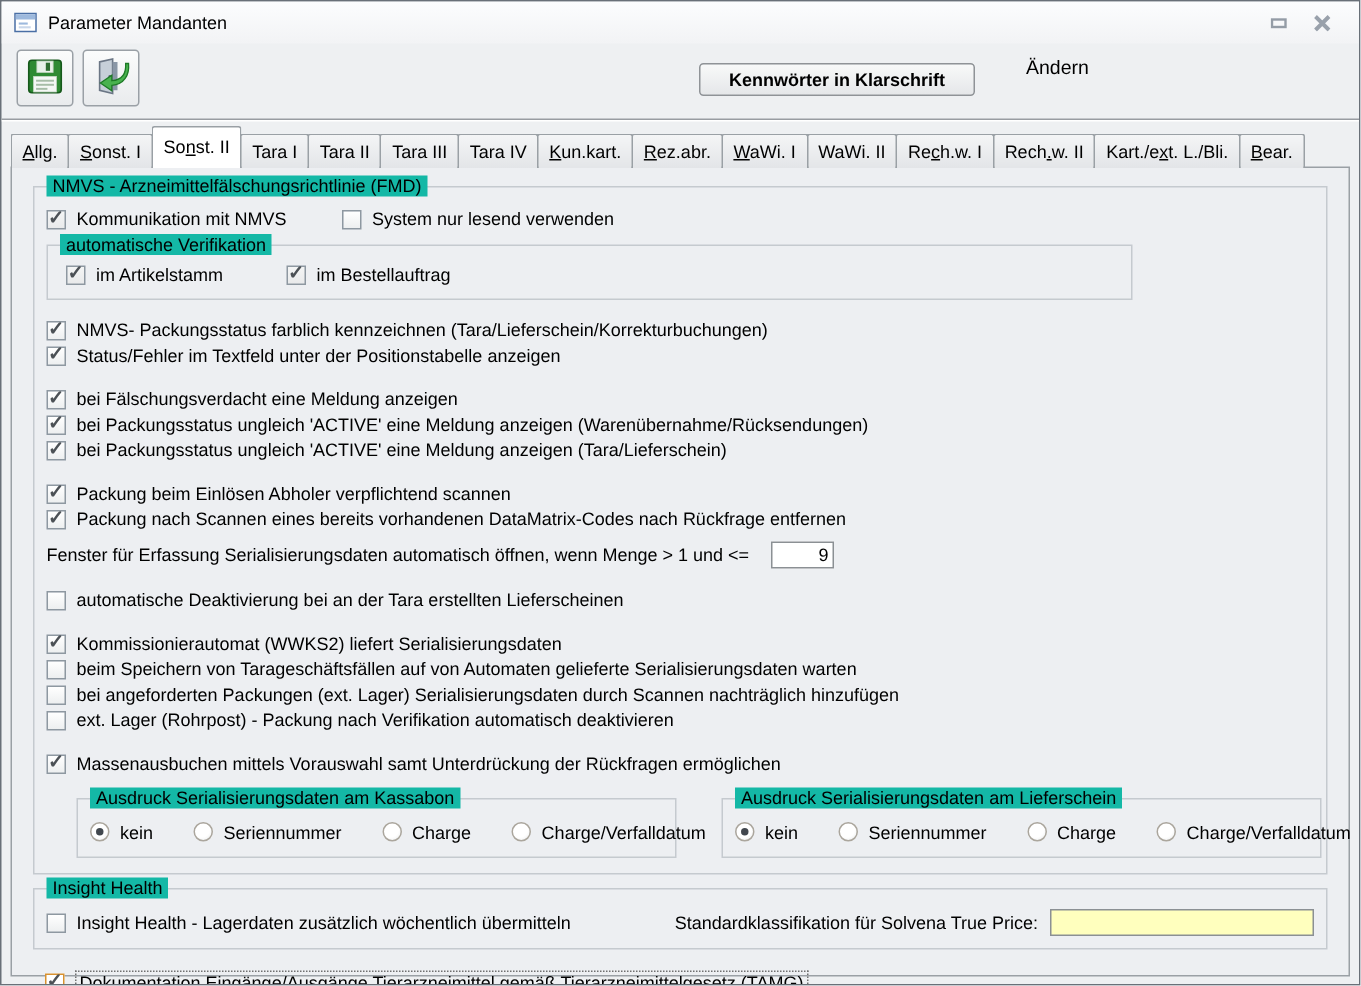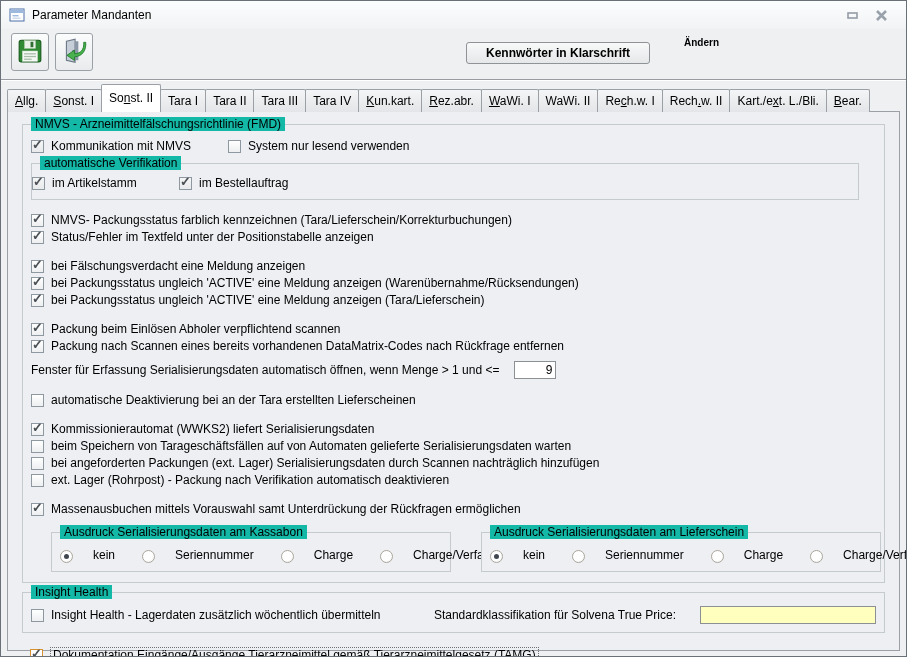--- a/index.html
+++ b/index.html
@@ -12,21 +12,21 @@
   .titlebar .title{margin-left:7px;}
   .winbtns{margin-left:auto;display:flex;gap:16px;align-items:center;padding-right:10px;}
   .winbtn{display:inline-flex;align-items:center;justify-content:center;cursor:default;}
   
   .toolbar{height:50px;position:relative;}
   .tbtn{position:absolute;top:4px;width:38px;height:38px;border:1px solid #9aa0a6;border-radius:3px;
         background:linear-gradient(#fbfcfc,#e9ebed);display:flex;align-items:center;justify-content:center;padding:0;}
   .tbtn.save{left:10px;} .tbtn.exit{left:54px;}
   .pwbtn{position:absolute;left:465px;top:13px;width:184px;height:22px;border:1px solid #8f9397;border-radius:3px;
          background:linear-gradient(#f8f9f9,#e5e7e9);font-family:"Liberation Sans",sans-serif;font-size:12px;font-weight:bold;}
-  .mode{position:absolute;left:683px;top:8px;font-size:10px;font-weight:bold;}
+  .mode{position:absolute;left:683px;top:8px;font-size:13px;font-weight:normal;}
   .groove{height:0;border-top:1px solid #989ca1;border-bottom:1px solid #ffffff;}
   
   .tabs{display:flex;align-items:flex-end;height:31px;padding-left:6px;position:relative;z-index:2;white-space:nowrap;}
   .tab{height:22px;line-height:22px;padding:0 7px;border:1px solid #9aa0a5;border-bottom:none;
        border-radius:2px 2px 0 0;background:linear-gradient(#f4f5f6,#e3e5e8);cursor:default;}
   .tab+.tab{margin-left:-1px;}
   .tab.active{height:27px;line-height:27px;background:#fff;position:relative;z-index:4;text-align:right;}
   
   .page{margin:0 6px;border:1px solid #9aa0a5;margin-top:-1px;height:540px;box-sizing:border-box;
         padding:8px 14px 0;background:#edeff2;position:relative;z-index:1;}
@@ -41,28 +41,28 @@
   .cb.dim{background:linear-gradient(#f4f5f5,#e9eaeb);}
   .cb .mark{position:absolute;left:0;top:-4px;font-size:13px;color:#4c5156;font-weight:bold;}
   .lbl{line-height:15px;}
   .numfield{width:42px;height:18px;box-sizing:border-box;border:1px solid #8b9094;text-align:right;
             padding:0 3px;margin-left:8px;font-family:"Liberation Sans",sans-serif;font-size:12px;background:#fff;}
   .inprow{margin-top:5px;height:20px;}
   
   .rgwrap{display:flex;gap:30px;margin-top:14px;padding-left:20px;}
   .rgroup{width:400px;padding:13px 6px 7px;}
   .rrow{display:flex;align-items:center;height:18px;padding-left:2px;}
-  .ropt{display:inline-flex;align-items:flex-end;gap:20px;margin-right:27px;}
+  .ropt{display:inline-flex;align-items:flex-start;gap:7px;margin-right:27px;}
   .radio{width:13px;height:13px;box-sizing:border-box;border:1px solid #aba69d;border-radius:50%;
          background:radial-gradient(circle at 40% 35%,#ffffff 55%,#e7e9ea);position:relative;flex:0 0 13px;}
   .radio.sel::after{content:"";position:absolute;left:3px;top:3px;width:5px;height:5px;border-radius:50%;background:#41474e;}
   
   .insight{margin-top:9px;padding-bottom:8px;}
   .insight .crow{height:18px;}
-  .rightfield{margin-left:auto;display:flex;align-items:center;gap:24px;}
+  .rightfield{margin-left:auto;display:flex;align-items:center;gap:8px;}
   .txtfield{width:176px;height:18px;box-sizing:border-box;border:1px solid #8b9094;
             font-family:"Liberation Sans",sans-serif;font-size:12px;padding:0 3px;}
   
   .tamgrow{margin:13px 0 0 8px;display:flex;align-items:center;gap:7px;height:18px;}
   .dotted{border:1px dotted #707070;padding:0 2px;line-height:15px;}
   u{text-decoration:underline;}
   button{cursor:default;}
 </style>
 </head>
 <body>
@@ -150,21 +150,21 @@
             <span class="cb checked dim">
               <span class="mark">✓</span>
             </span>
             <span class="lbl">Kommunikation mit NMVS</span>
           </span>
           <span class="pair">
             <span class="cb"></span>
             <span class="lbl">System nur lesend verwenden</span>
           </span>
         </div>
-      <div class="group" id="verif-group" style="margin-top:8px;width:828px;padding:11px 0 7px;">
+      <div class="group" id="verif-group" style="margin-top:8px;width:724px;padding:11px 12px 7px;">
         <span class="glabel">automatische Verifikation</span>
         <div class="crow" id="verif-row">
             <span class="pair w140">
               <span class="cb checked dim">
                 <span class="mark">✓</span>
               </span>
               <span class="lbl">im Artikelstamm</span>
             </span>
             <span class="pair">
               <span class="cb checked dim">

